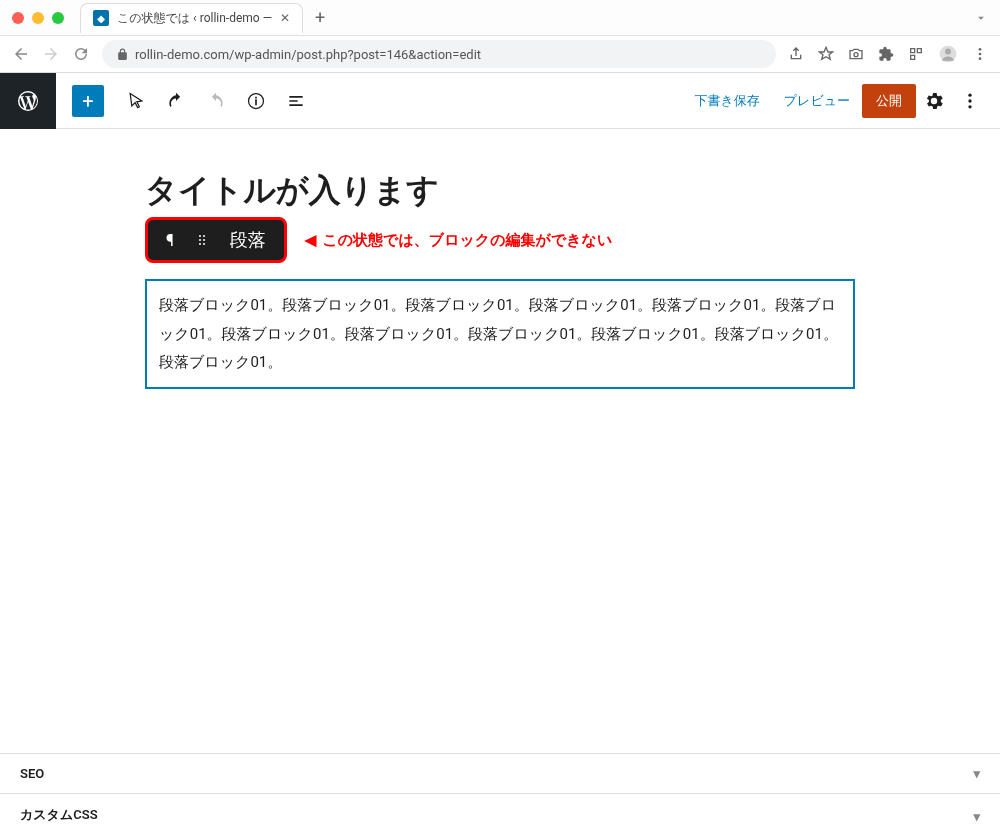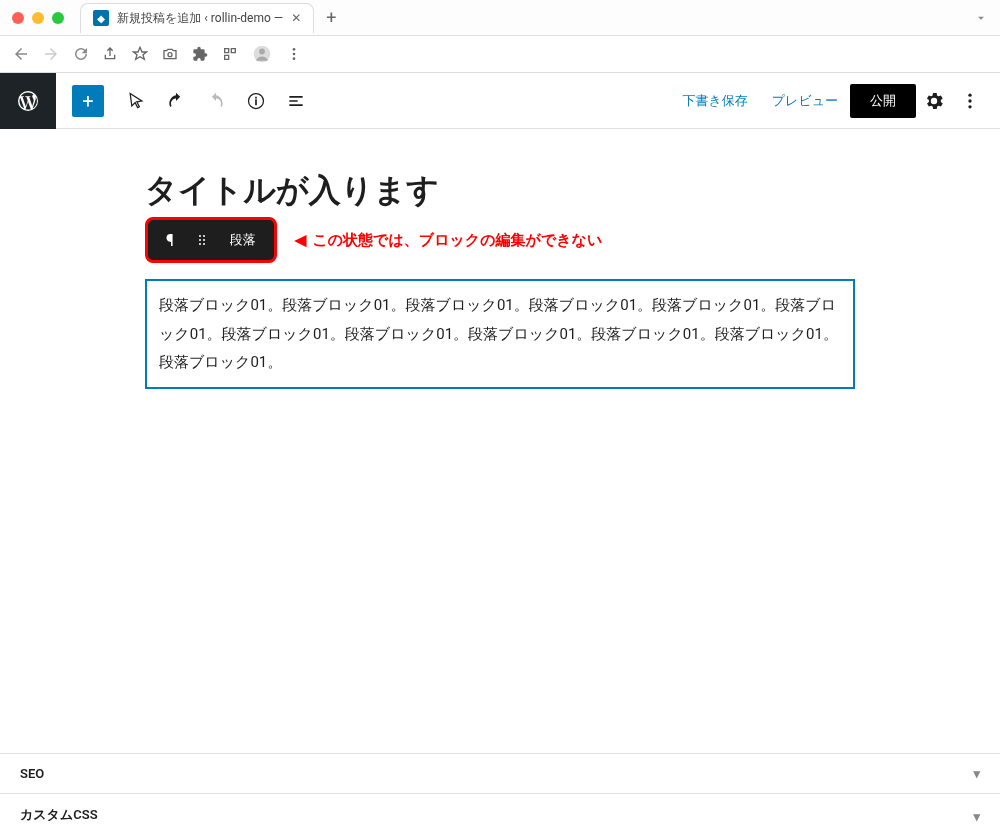--- a/index.html
+++ b/index.html
@@ -139,23 +139,23 @@
       gap: 0;
       padding-right: 12px;
     }
     .link-btn {
       color: #007cba;
       padding: 6px 12px;
       font-size: 13px;
       cursor: pointer;
     }
     .publish-btn {
-      background: #000000;
+      background: #c2410c;
       color: #fff;
-      padding: 8px 20px;
+      padding: 8px 14px;
       font-size: 13px;
       cursor: pointer;
       border-radius: 2px;
     }
     .settings-icon, .more-icon {
       width: 36px;
       height: 36px;
       display: flex;
       align-items: center;
       justify-content: center;
@@ -199,21 +199,21 @@
       border-radius: 8px;
       padding: 0 8px;
     }
     .block-toolbar > * {
       padding: 6px 10px;
       display: flex;
       align-items: center;
       justify-content: center;
       cursor: pointer;
     }
-    .bt-label { font-size: 13px; }
+    .bt-label { font-size: 18px; }
     .annotation {
       color: #ff0000;
       font-weight: 700;
       font-size: 15px;
       margin-left: 18px;
       display: flex;
       align-items: center;
       gap: 6px;
     }
     
@@ -252,21 +252,21 @@
 
 <div class="browser-chrome">
   <div class="title-bar">
     <div class="traffic-lights">
       <span class="tl-red"></span>
       <span class="tl-yellow"></span>
       <span class="tl-green"></span>
     </div>
     <div class="tab">
       <span class="tab-favicon">◆</span>
-      <span>新規投稿を追加 ‹ rollin-demo —</span>
+      <span>この状態では ‹ rollin-demo —</span>
       <span class="tab-close">✕</span>
     </div>
     <span class="new-tab">+</span>
     <span class="chevron-down-min">
       <svg width="14" height="14" viewBox="0 0 24 24">
           <path fill="currentColor" d="M7 10l5 5 5-5z"></path>
         </svg>
     </span>
   </div>
   <div class="url-bar">
@@ -278,20 +278,28 @@
     <span class="nav-btn disabled">
       <svg width="18" height="18" viewBox="0 0 24 24">
           <path fill="currentColor" d="M4 11h12.2l-5.6-5.6L12 4l8 8-8 8-1.4-1.4L16.2 13H4z"></path>
         </svg>
     </span>
     <span class="nav-btn">
       <svg width="18" height="18" viewBox="0 0 24 24">
           <path fill="currentColor" d="M17.65 6.35A7.96 7.96 0 0012 4a8 8 0 108 8h-2a6 6 0 11-1.76-4.24L13 11h7V4l-2.35 2.35z"></path>
         </svg>
     </span>
+    <div class="url-field">
+      <span class="lock-icon">
+        <svg width="13" height="13" viewBox="0 0 24 24">
+            <path fill="currentColor" d="M18 8h-1V6a5 5 0 00-10 0v2H6a2 2 0 00-2 2v10a2 2 0 002 2h12a2 2 0 002-2V10a2 2 0 00-2-2zM9 6a3 3 0 116 0v2H9V6z"></path>
+          </svg>
+      </span>
+      <span>rollin-demo.com/wp-admin/post.php?post=146&amp;action=edit</span>
+    </div>
     <div class="ext-icons">
       <span>
           <svg width="16" height="16" viewBox="0 0 24 24">
             <path fill="none" stroke="currentColor" stroke-width="2" d="M12 3v12M8 7l4-4 4 4M5 13v6h14v-6"></path>
           </svg>
         </span>
       <span>
           <svg width="16" height="16" viewBox="0 0 24 24">
             <path fill="none" stroke="currentColor" stroke-width="2" d="M12 2l3 7h7l-5.5 4 2 7L12 16l-6.5 4 2-7L2 9h7z"></path>
           </svg>

